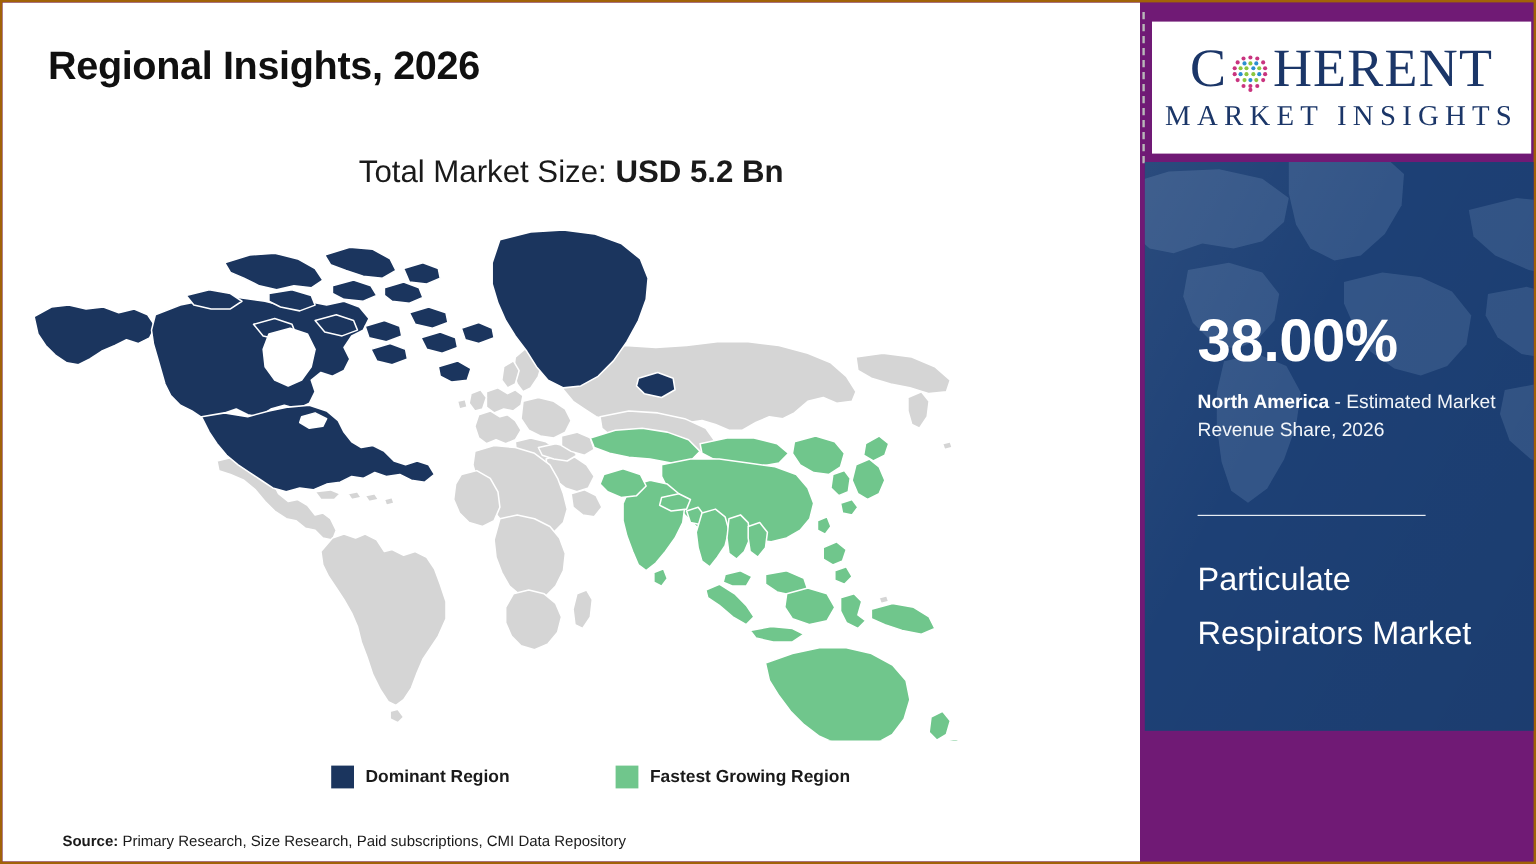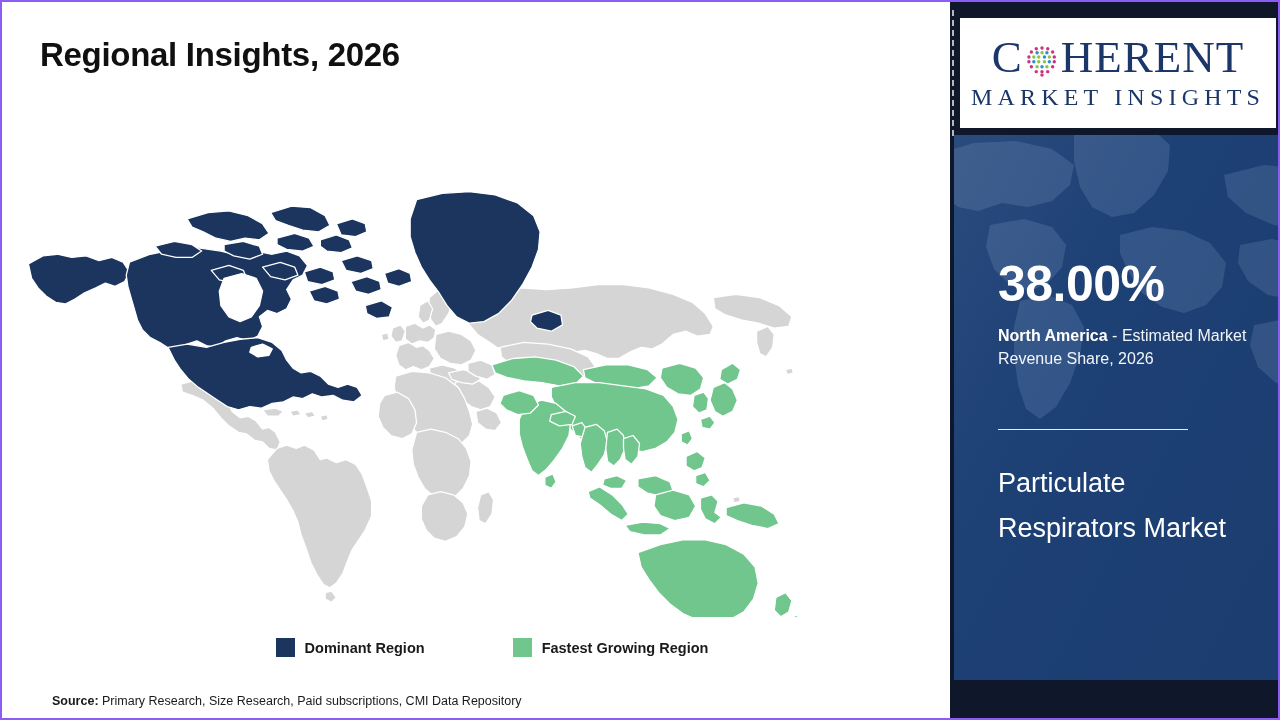--- a/index.html
+++ b/index.html
@@ -10,23 +10,23 @@
   body {
     width: 1280px;
     height: 720px;
     font-family: "Liberation Sans", sans-serif;
     overflow: hidden;
   }
   #infographic {
     position: relative;
     width: 1280px;
     height: 720px;
-    background: #0f172a;
+    background: #701a75;
     box-sizing: border-box;
-    border: 2px solid #8b5cf6;
+    border: 2px solid #a16207;
     overflow: hidden;
   }
 
   
   .left-panel {
     position: absolute;
     left: 0; top: 0;
     width: 948px;
     height: 716px;
     background: #ffffff;
@@ -149,21 +149,21 @@
     color: #1b3668;
     letter-spacing: 5.2px;
     white-space: nowrap;
   }
 
   .blue-panel {
     position: absolute;
     left: 952px;
     top: 133px;
     width: 326px;
-    height: 545px;
+    height: 474px;
     background: #1d4075;
     overflow: hidden;
   }
   .blue-panel .panel-map {
     position: absolute;
     left: -30px;
     top: -20px;
     width: 420px;
     height: 320px;
     opacity: 0.16;
@@ -215,20 +215,23 @@
 </style>
 </head>
 <body>
 
 <div id="infographic">
 
   <div class="left-panel">
 
     <div class="page-title">Regional Insights, 2026</div>
 
+    <div class="market-size-line">
+      <span class="ms-label">Total Market Size: </span><span class="ms-value">USD 5.2 Bn</span>
+    </div>
 
     <div class="map-wrap">
       <svg viewBox="0 0 1010 548" preserveAspectRatio="xMidYMid meet">
         <g stroke="#ffffff" stroke-width="1.6" stroke-linejoin="round">
 
           <g fill="#d5d5d5">
 
             <path d="M198 258 L214 254 L232 258 L246 268 L256 280 L262 292 L272 300 L282 298 L292 304 L300 314 L308 312 L316 318 L322 330 L318 340 L308 338 L300 330 L290 328 L280 320 L270 318 L258 310 L248 300 L238 288 L226 278 L212 272 L200 268 Z"></path>
 
             <path d="M300 290 L316 288 L326 292 L320 298 L306 298 Z"></path>

